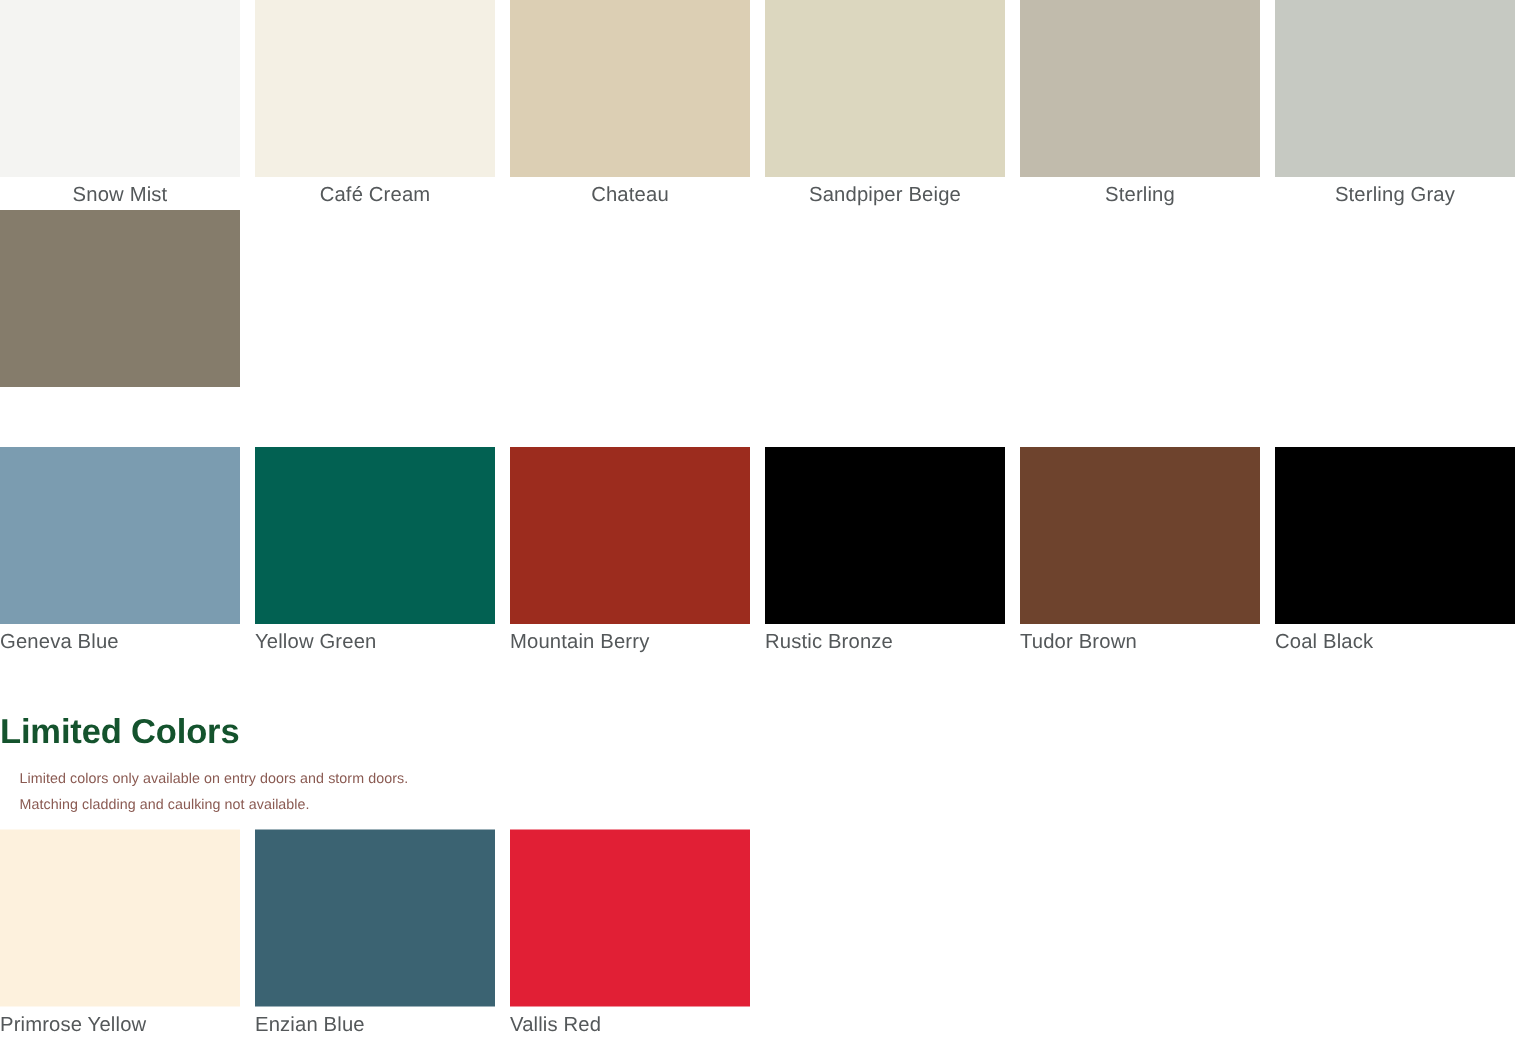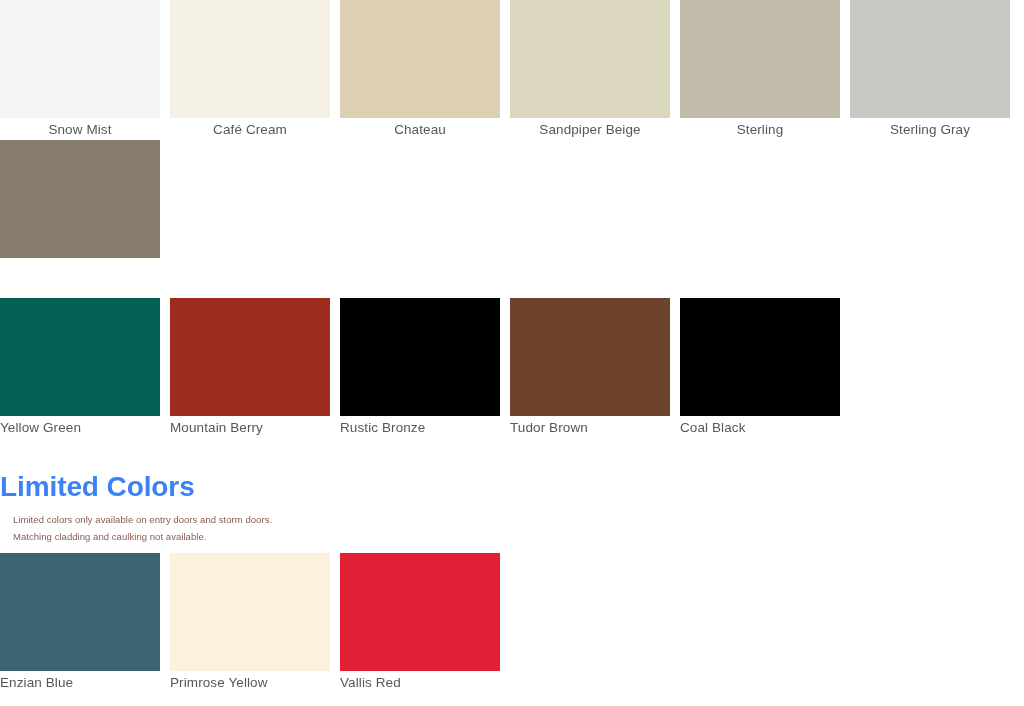--- a/index.html
+++ b/index.html
@@ -61,23 +61,23 @@
     left: 0;
     top: 298px;
   }
   .limited-section {
     position: absolute;
     left: 0;
     top: 470px;
     width: 1024px;
   }
   .section-heading {
-    font-size: 28px;
+    font-size: 23px;
     font-weight: bold;
-    color: #3b82f6;
+    color: #14532d;
     margin: 0;
     padding: 0 0 2px 0;
     letter-spacing: -0.1px;
     line-height: 34px;
   }
   .fineprint {
     font-size: 9.5px;
     line-height: 17px;
     color: #8a5a52;
     letter-spacing: 0.05px;
@@ -127,20 +127,24 @@
   </div>
 
   <div class="swatch-grid row-standard-2">
     <div class="swatch-cell">
       <span class="swatch-chip" style="background-color:#857c6b;"></span>
     </div>
   </div>
 
   <div class="swatch-grid row-standard-3">
     <div class="swatch-cell">
+      <span class="swatch-chip" style="background-color:#7b9cb0;"></span>
+      <div class="swatch-label">Geneva Blue</div>
+    </div>
+    <div class="swatch-cell">
       <span class="swatch-chip" style="background-color:#026152;"></span>
       <div class="swatch-label">Yellow Green</div>
     </div>
     <div class="swatch-cell">
       <span class="swatch-chip" style="background-color:#9c2c1e;"></span>
       <div class="swatch-label">Mountain Berry</div>
     </div>
     <div class="swatch-cell">
       <span class="swatch-chip" style="background-color:#000000;"></span>
       <div class="swatch-label">Rustic Bronze</div>
@@ -156,26 +160,26 @@
   </div>
 
   <div class="limited-section">
     <h2 class="section-heading">Limited Colors</h2>
     <div class="fineprint-block">
       <div class="fineprint">Limited colors only available on entry doors and storm doors.</div>
       <div class="fineprint">Matching cladding and caulking not available.</div>
     </div>
     <div class="limited-grid">
       <div class="swatch-cell">
+        <span class="swatch-chip" style="background-color:#fdf1dd;"></span>
+        <div class="swatch-label">Primrose Yellow</div>
+      </div>
+      <div class="swatch-cell">
         <span class="swatch-chip" style="background-color:#3b6372;"></span>
         <div class="swatch-label">Enzian Blue</div>
-      </div>
-      <div class="swatch-cell">
-        <span class="swatch-chip" style="background-color:#fdf1dd;"></span>
-        <div class="swatch-label">Primrose Yellow</div>
       </div>
       <div class="swatch-cell">
         <span class="swatch-chip" style="background-color:#e11f35;"></span>
         <div class="swatch-label">Vallis Red</div>
       </div>
     </div>
   </div>
 
 </div>
 

